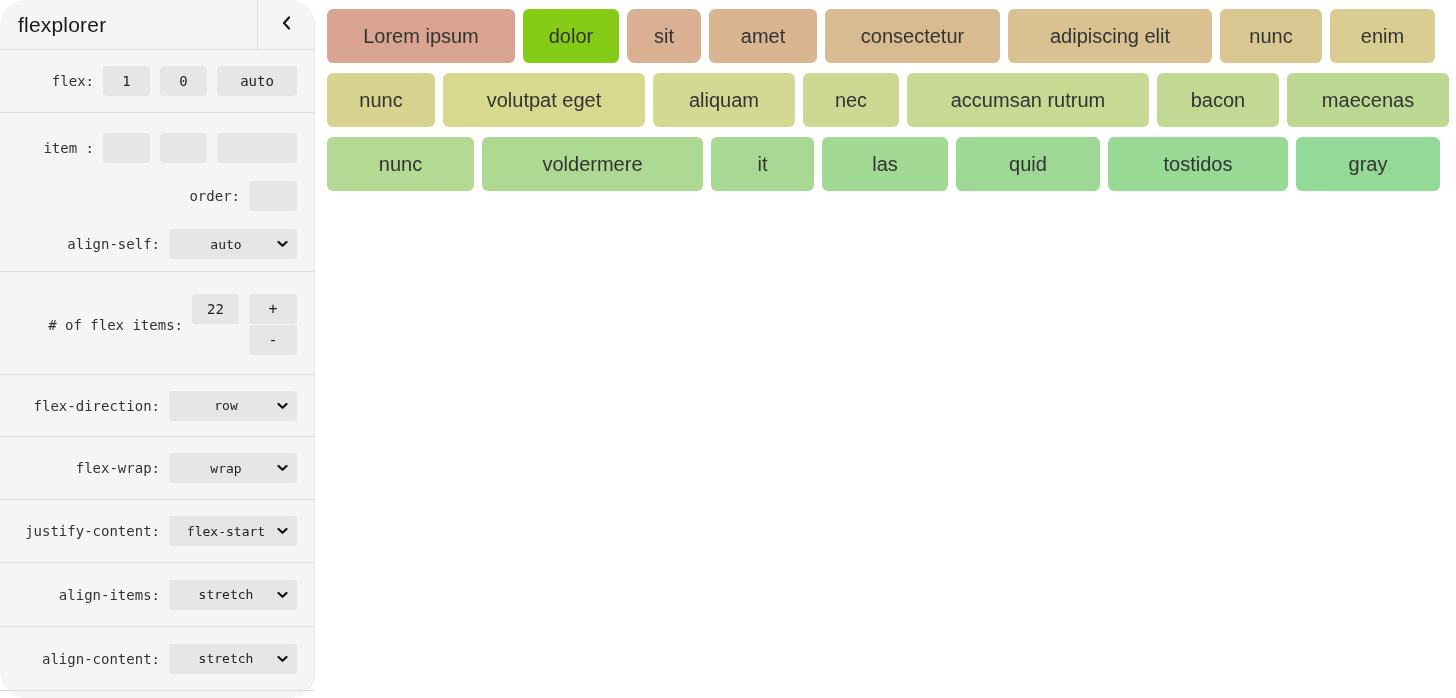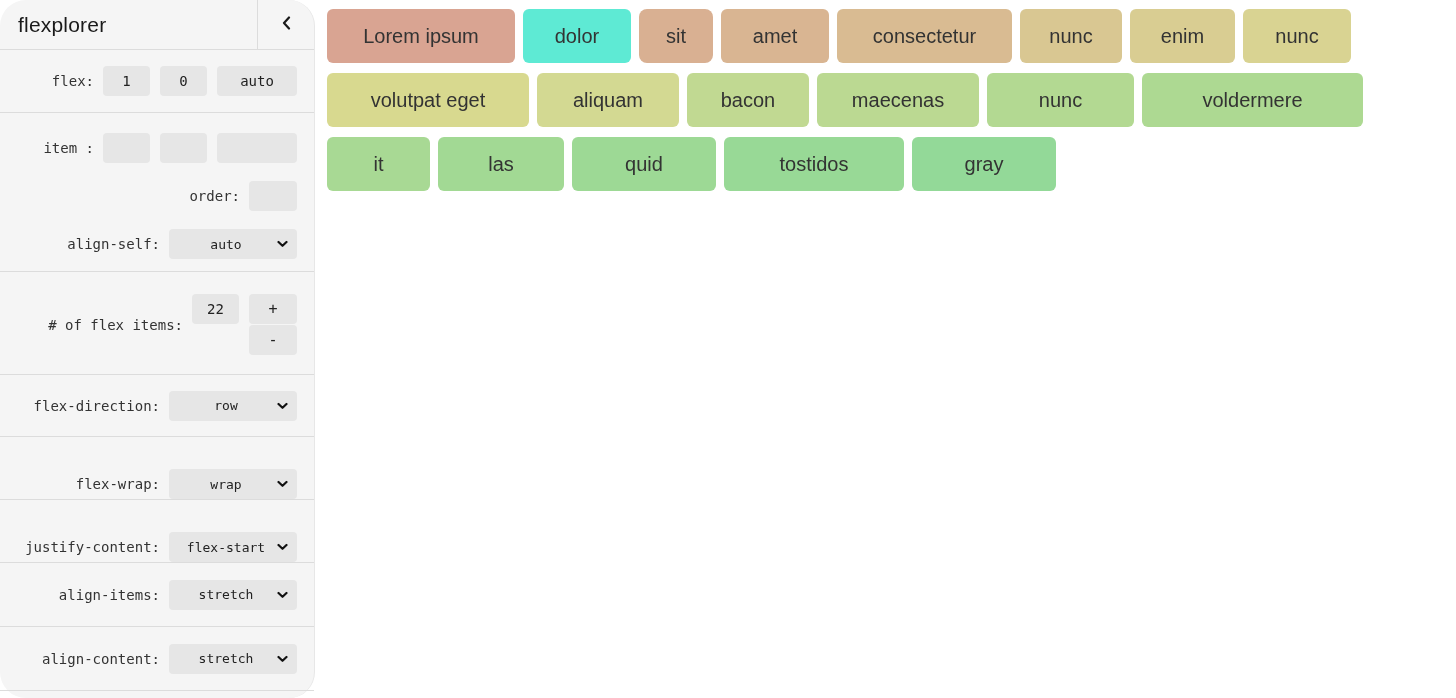--- a/index.html
+++ b/index.html
@@ -55,21 +55,21 @@
     border-bottom: 1px solid #dcdcdc;
     display: flex;
     flex-direction: column;
     justify-content: center;
     padding-right: 17px;
   }
   .panel-flex        { height: 63px;  flex: 0 0 63px; }
   .panel-item        { height: 159px; flex: 0 0 159px; justify-content: flex-start; padding-top: 20px; }
   .panel-count       { height: 103px; flex: 0 0 103px; justify-content: flex-start; padding-top: 22px; }
   .panel-select      { height: 62px;  flex: 0 0 62px; }
-  .panel-select-b    { height: 63px;  flex: 0 0 63px; justify-content: flex-end; }
+  .panel-select-b    { height: 63px;  flex: 0 0 63px; }
   .panel-select-c    { height: 64px;  flex: 0 0 64px; }
 
   .ctl-row {
     display: flex;
     align-items: center;
     justify-content: flex-end;
   }
   .ctl-row + .ctl-row { margin-top: 18px; }
   .row-gap { margin-top: 19px; }
 
@@ -295,29 +295,32 @@
             </svg>
         </span>
       </div>
     </div>
   </section>
 
 </aside>
 
 <main class="stage" data-interactable="false">
     <div class="flex-item" data-interactable="true" style="background: rgb(217, 164, 146); width: 188px;">Lorem ipsum</div>
-    <div class="flex-item" data-interactable="true" style="background: #5eead4; width: 108px;">dolor</div>
+    <div class="flex-item" data-interactable="true" style="background: #84cc16; width: 96px;">dolor</div>
     <div class="flex-item" data-interactable="true" style="background: rgb(217, 176, 146); width: 74px; border-radius: 8px;">sit</div>
     <div class="flex-item" data-interactable="true" style="background: rgb(217, 181, 146); width: 108px;">amet</div>
     <div class="flex-item" data-interactable="true" style="background: rgb(217, 187, 146); width: 175px;">consectetur</div>
+    <div class="flex-item" data-interactable="true" style="background: rgb(217, 193, 146); width: 204px;">adipiscing elit</div>
     <div class="flex-item" data-interactable="true" style="background: rgb(217, 199, 146); width: 102px;">nunc</div>
     <div class="flex-item" data-interactable="true" style="background: rgb(217, 205, 146); width: 105px;">enim</div>
     <div class="flex-item" data-interactable="true" style="background: rgb(217, 211, 146); width: 108px;">nunc</div>
     <div class="flex-item" data-interactable="true" style="background: rgb(216, 217, 143); width: 202px;">volutpat eget</div>
     <div class="flex-item" data-interactable="true" style="background: rgb(211, 217, 146); width: 142px;">aliquam</div>
+    <div class="flex-item" data-interactable="true" style="background: rgb(205, 217, 146); width: 96px;">nec</div>
+    <div class="flex-item" data-interactable="true" style="background: rgb(199, 217, 146); width: 242px;">accumsan rutrum</div>
     <div class="flex-item" data-interactable="true" style="background: rgb(193, 217, 146); width: 122px;">bacon</div>
     <div class="flex-item" data-interactable="true" style="background: rgb(187, 217, 146); width: 162px;">maecenas</div>
     <div class="flex-item" data-interactable="true" style="background: rgb(179, 217, 146); width: 147px;">nunc</div>
     <div class="flex-item" data-interactable="true" style="background: rgb(173, 217, 146); width: 221px;">voldermere</div>
     <div class="flex-item" data-interactable="true" style="background: rgb(168, 217, 148); width: 103px;">it</div>
     <div class="flex-item" data-interactable="true" style="background: rgb(162, 217, 148); width: 126px;">las</div>
     <div class="flex-item" data-interactable="true" style="background: rgb(157, 217, 149); width: 144px;">quid</div>
     <div class="flex-item" data-interactable="true" style="background: rgb(152, 217, 150); width: 180px;">tostidos</div>
     <div class="flex-item" data-interactable="true" style="background: rgb(147, 217, 152); width: 144px;">gray</div>
   </main>

